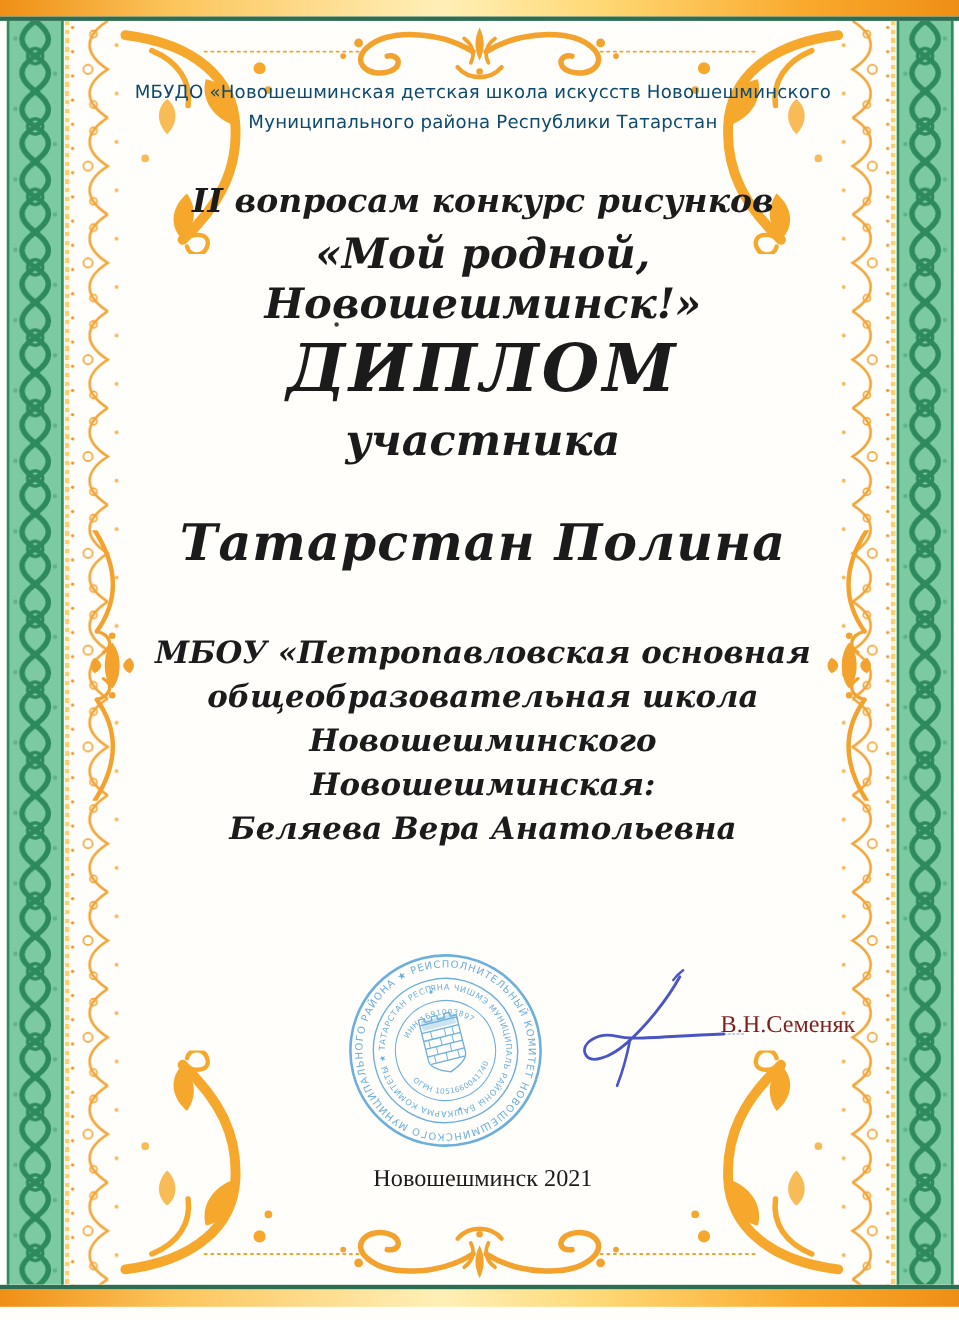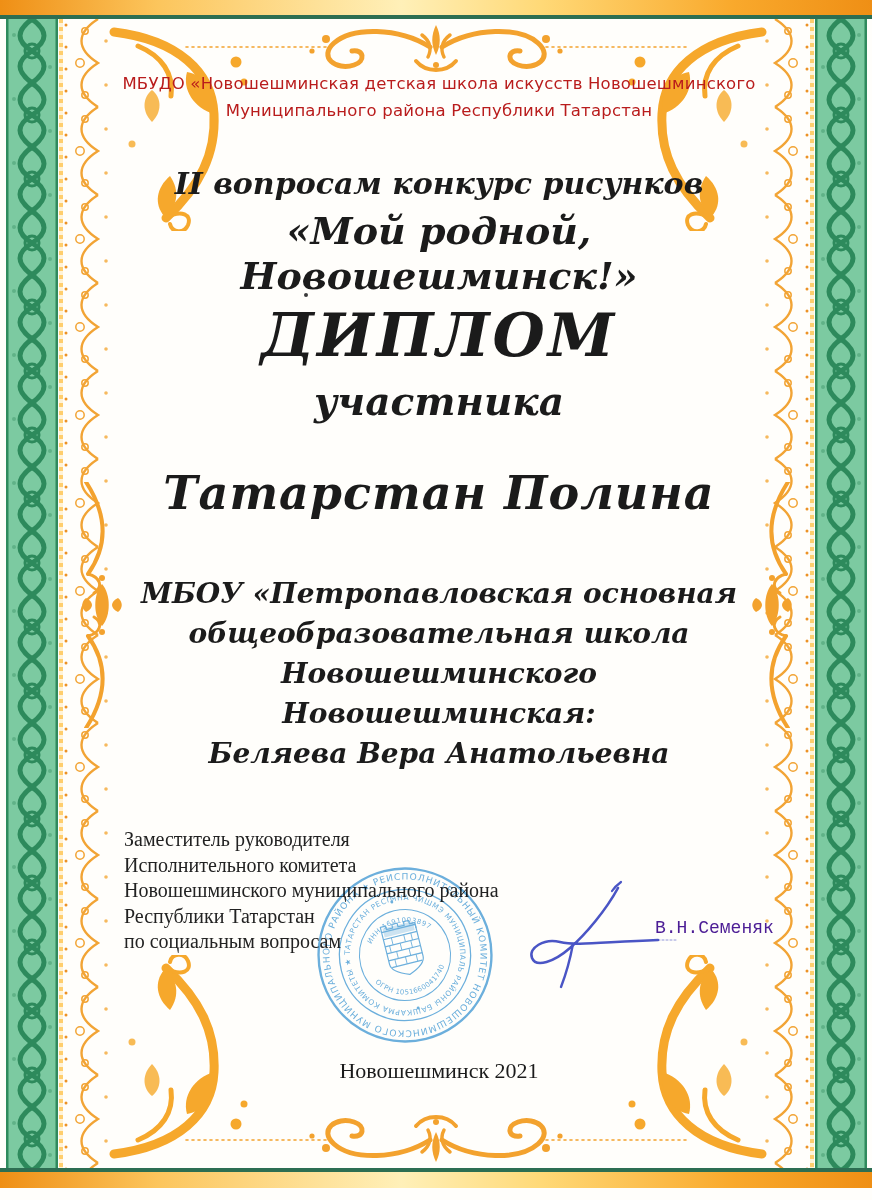--- a/index.html
+++ b/index.html
@@ -42,32 +42,32 @@
   .mid-fleur svg{width:100%;height:100%;display:block;}
   .mid-fleur.left{left:72px;}
   .mid-fleur.right{right:70px;transform:scaleX(-1);}
   .center-scroll{position:absolute;left:176px;width:520px;height:58px;}
   .center-scroll svg{width:100%;height:100%;display:block;}
   .center-scroll.top{top:21px;}
   .center-scroll.bottom{top:1108px;transform:scaleY(-1);}
   
   .center-text{position:absolute;left:118px;right:112px;text-align:center;}
   .hdr{top:70px;font-family:"DejaVu Sans","Liberation Sans",sans-serif;
-    font-size:16.5px;line-height:27px;color:#b91c1c;letter-spacing:.2px;}
+    font-size:16.5px;line-height:27px;color:#0c4a6e;letter-spacing:.2px;}
   .contest1{top:166px;font-style:italic;font-weight:bold;font-size:30px;}
   .contest2{top:208px;font-style:italic;font-weight:bold;font-size:38px;}
   .stray-dot{position:absolute;left:304px;top:293px;width:4px;height:4px;border-radius:50%;background:#3a3a3a;}
   .diploma-title{top:300px;font-style:italic;font-weight:bold;font-size:60px;letter-spacing:3px;}
   .diploma-sub{top:378px;font-style:italic;font-weight:bold;font-size:39px;}
   .recipient{top:466px;font-style:italic;font-weight:bold;font-size:46px;letter-spacing:1px;}
   .school{top:574px;font-style:italic;font-weight:bold;font-size:28px;line-height:40px;text-align:center;}
   .official{position:absolute;left:124px;top:827px;font-family:"Liberation Serif","DejaVu Serif",serif;
     font-size:20px;line-height:25.5px;color:#222;}
-  .sig-name{position:absolute;left:655px;top:918px;font-family:Liberation Mono, monospace;
-    font-size:18px;color:#4c1d95;}
+  .sig-name{position:absolute;left:655px;top:918px;font-family:Liberation Serif, serif;
+    font-size:22px;color:#7f1d1d;}
   .footer-line{top:1058px;font-family:"Liberation Serif","DejaVu Serif",serif;font-size:22px;}
   
   .stamp{position:absolute;left:314px;top:864px;width:182px;height:182px;
     mix-blend-mode:multiply;opacity:.88;}
   .stamp svg{width:100%;height:100%;display:block;}
   .signature{position:absolute;left:518px;top:872px;width:170px;height:125px;}
   .signature svg{width:100%;height:100%;display:block;}
 </style>
 </head>
 <body>
@@ -306,27 +306,20 @@
 
   <div class="center-text recipient">Татарстан Полина</div>
 
   <div class="center-text school">
     <div>МБОУ «Петропавловская основная</div>
     <div>общеобразовательная школа Новошешминского</div>
     <div>Новошешминская:</div>
     <div>Беляева Вера Анатольевна</div>
   </div>
 
-  <div class="official">
-    <div>Заместитель руководителя</div>
-    <div>Исполнительного комитета</div>
-    <div>Новошешминского муниципального района</div>
-    <div>Республики Татарстан</div>
-    <div>по социальным вопросам</div>
-  </div>
 
   <div class="stamp">
     <svg viewBox="0 0 200 200">
       <g stroke="#57a5dc" fill="none" transform="rotate(-14 100 100)">
         <circle cx="100" cy="100" r="95" stroke-width="2.6"></circle>
         <circle cx="100" cy="100" r="72" stroke-width="1.4"></circle>
         <circle cx="100" cy="100" r="50" stroke-width="1.1"></circle>
         <defs>
           <path id="cirOuter" d="M100,17 A83,83 0 1 1 99.99,17"></path>
           <path id="cirMid" d="M100,39.5 A60.5,60.5 0 1 1 99.99,39.5"></path>

